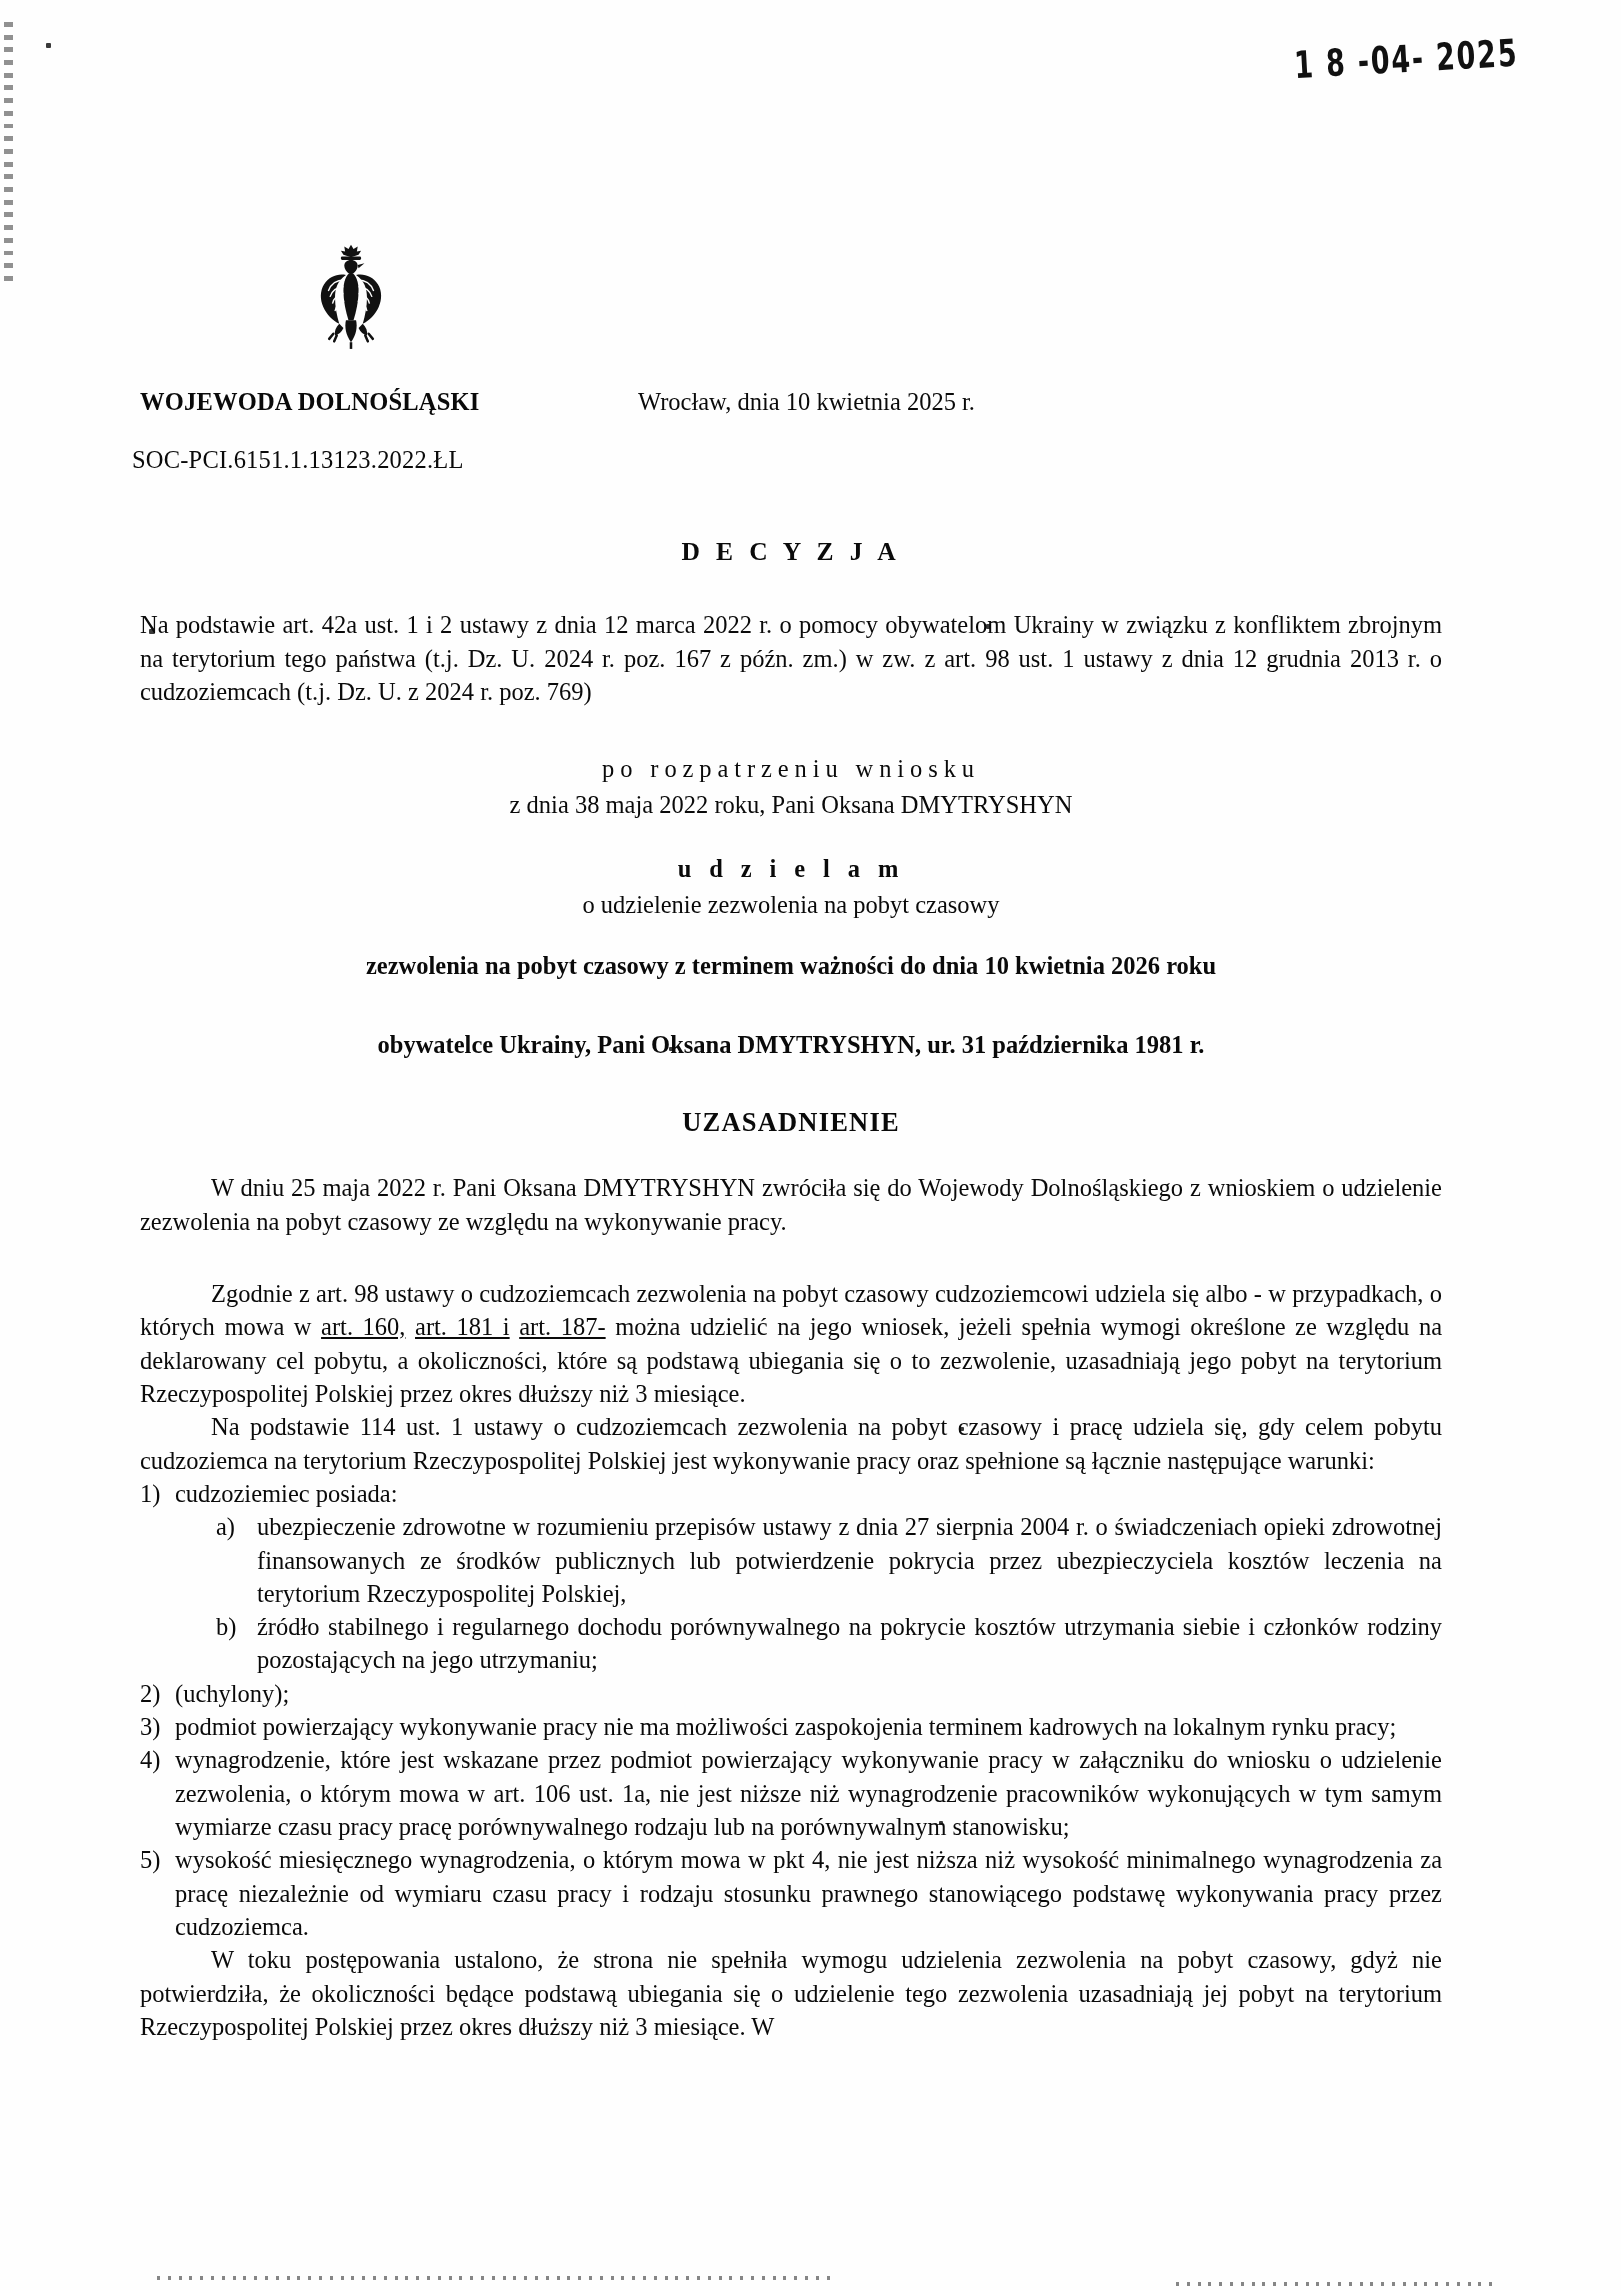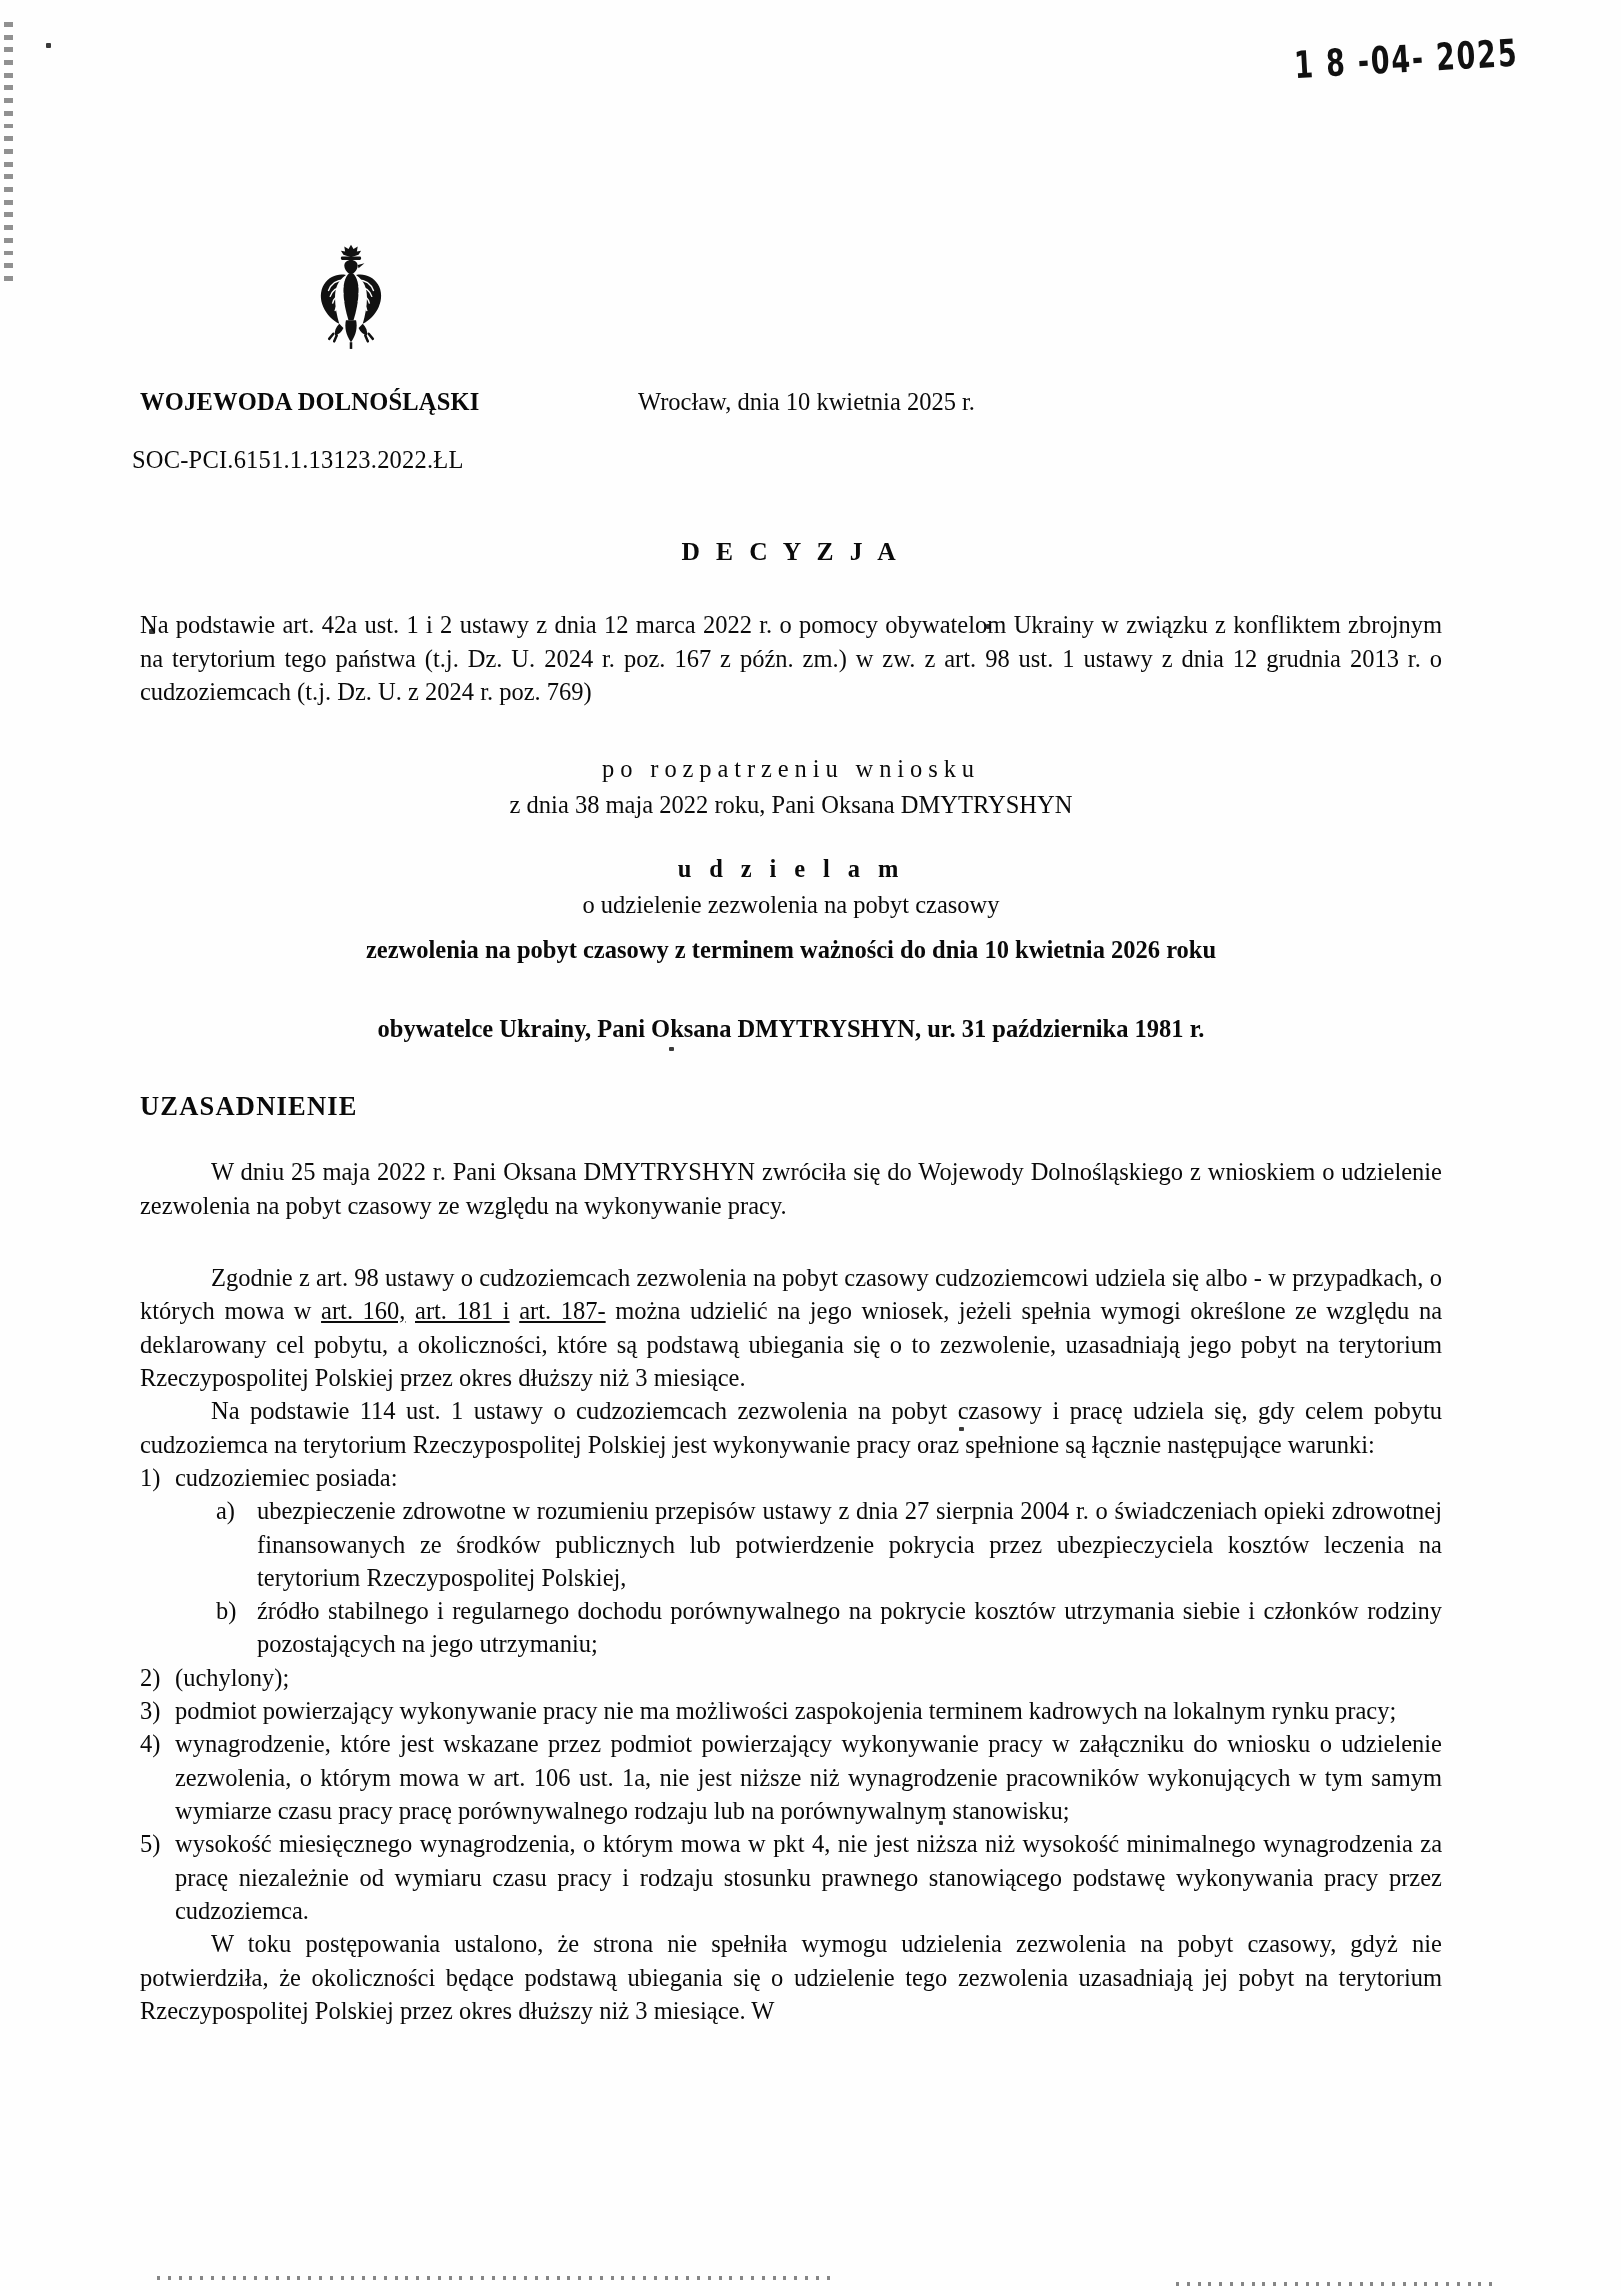--- a/index.html
+++ b/index.html
@@ -128,25 +128,25 @@
   .center-block {
     text-align: center;
     font-size: 24.5px;
     line-height: 1.45;
   }
   .sp-wide {
     letter-spacing: 5.9px;
   }
   .mt-lg { margin-top: 43px; }
   .mt-md { margin-top: 29px; }
-  .mt-sm { margin-top: 10px; }
+  .mt-sm { margin-top: 26px; }
   .bold { font-weight: 700; }
 
   .h-uzasadnienie {
-    text-align: left;
+    text-align: center;
     font-weight: 700;
     font-size: 26.5px;
     letter-spacing: 1.2px;
     margin: 45px 0 16px 0;
   }
 
   .para-indent {
     text-indent: 71px;
   }
   .center-line {

